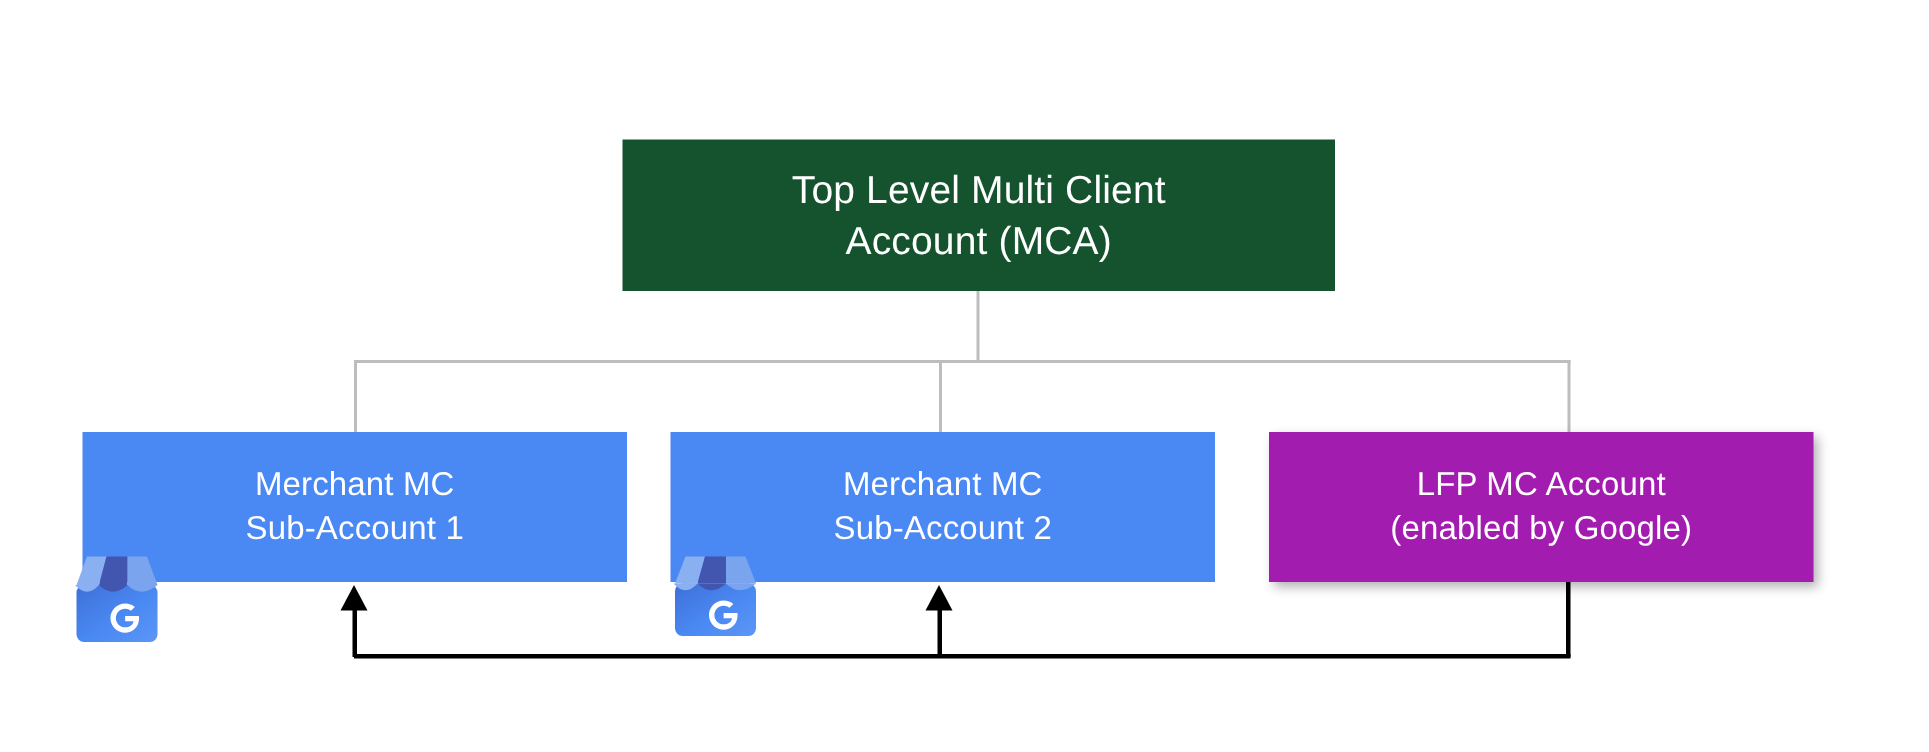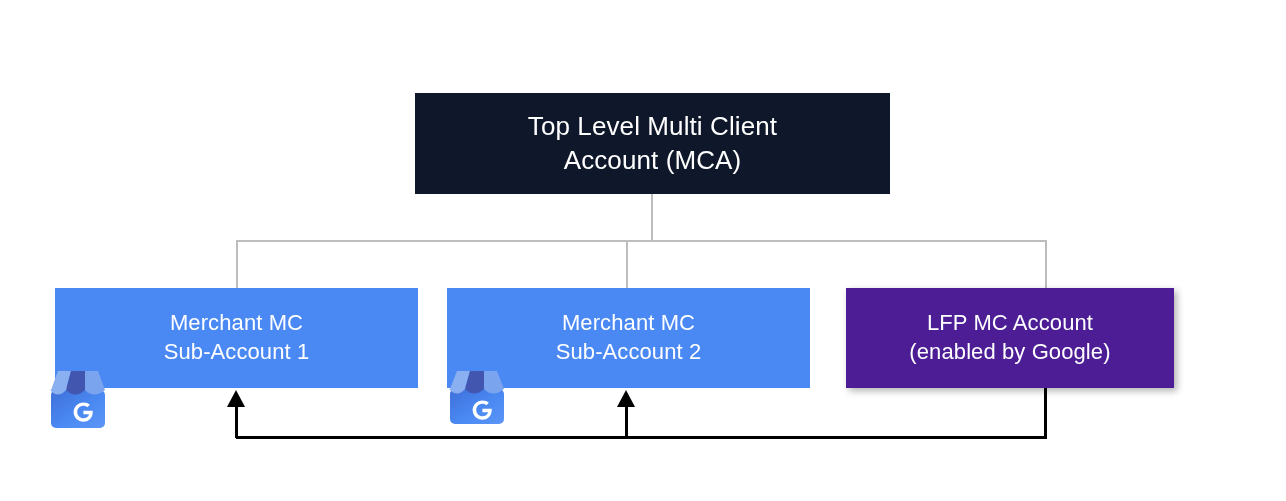--- a/index.html
+++ b/index.html
@@ -29,21 +29,21 @@
     line-height: 1.30;
     letter-spacing: 0.1px;
     white-space: pre-line;
     z-index: 5;
   }
   .node-top {
     left: 415px;
     top: 93px;
     width: 475px;
     height: 101px;
-    background: #0f172a;
+    background: #14532d;
     font-size: 26px;
   }
   .node-sub1 {
     left: 55px;
     top: 288px;
     width: 363px;
     height: 100px;
     background: #4a89f3;
     font-size: 22px;
   }
@@ -51,23 +51,23 @@
     left: 447px;
     top: 288px;
     width: 363px;
     height: 100px;
     background: #4a89f3;
     font-size: 22px;
   }
   .node-lfp {
     left: 846px;
     top: 288px;
-    width: 328px;
+    width: 363px;
     height: 100px;
-    background: #4c1d95;
+    background: #a21caf;
     font-size: 22px;
     box-shadow: 3px 3px 7px rgba(0,0,0,0.30);
   }
 
   
   .conn {
     position: absolute;
     background: #bdbdbd;
     z-index: 1;
   }

